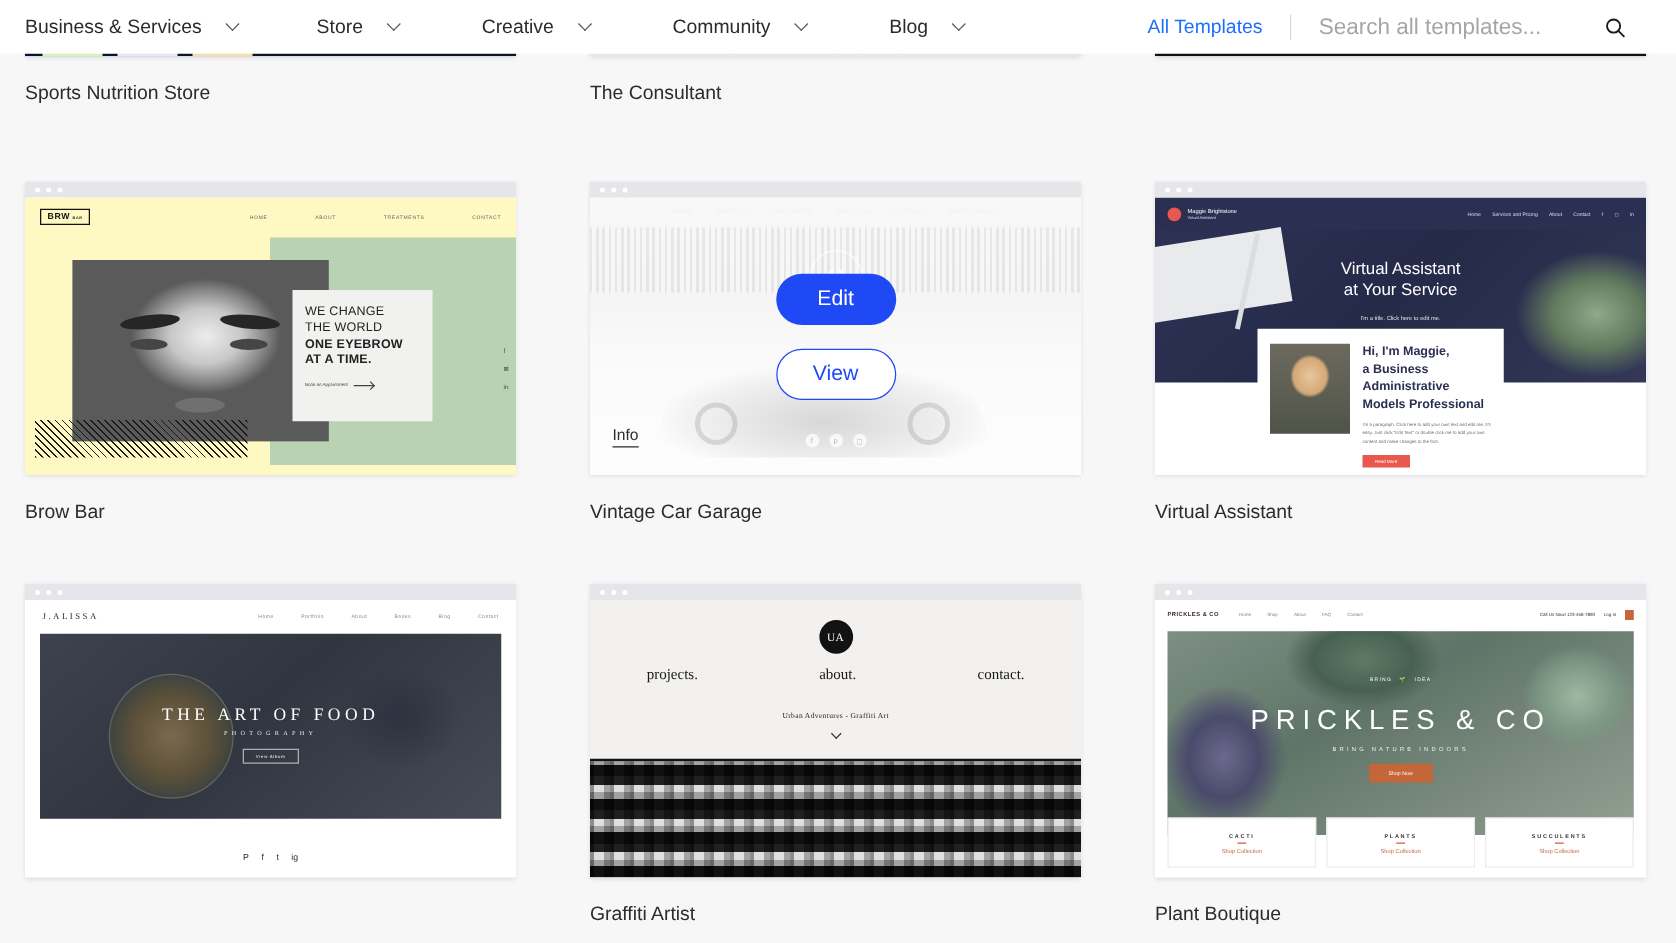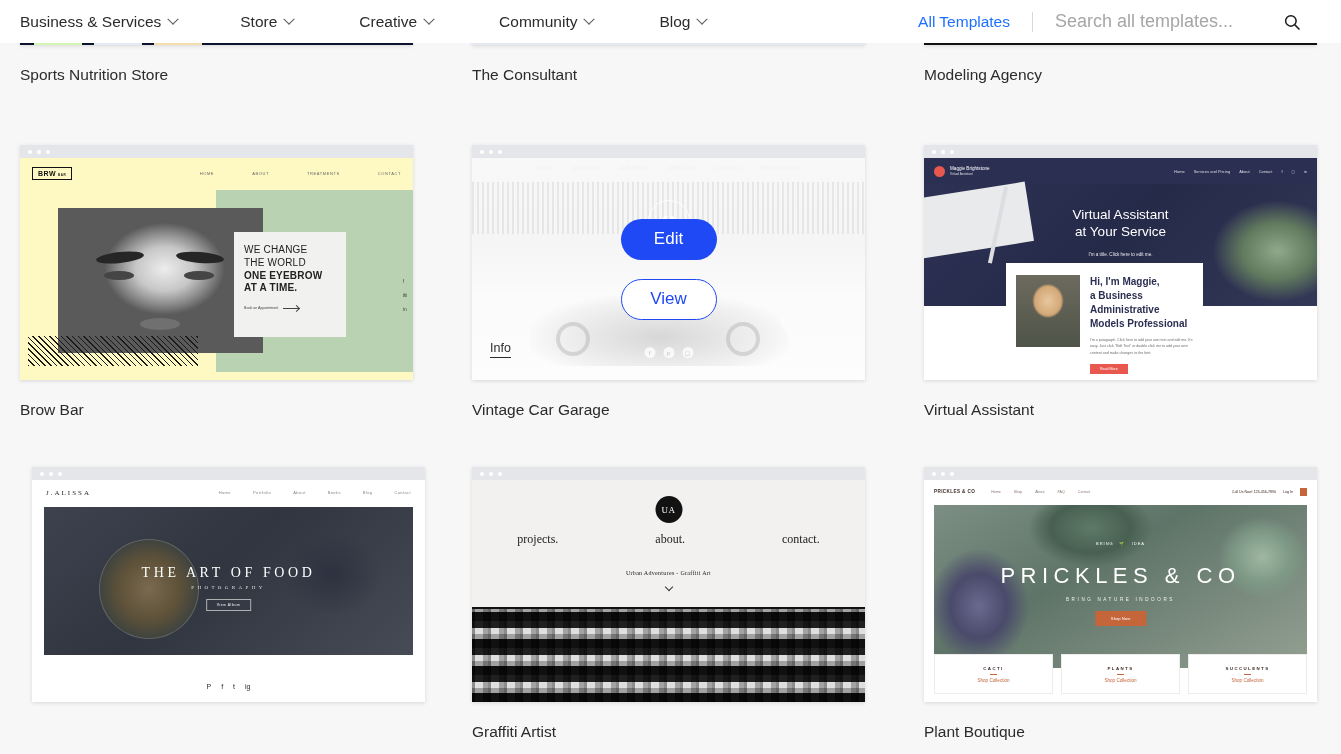--- a/index.html
+++ b/index.html
@@ -13,21 +13,21 @@
   
   .header {
     position: absolute; top: 0; left: 0;
     width: 1341px; height: 43px;
     background: #ffffff;
     display: flex; align-items: center;
     z-index: 50;
   }
   .nav-left { display: flex; align-items: center; padding-left: 20px; gap: 0; }
   .nav-item {
-    display: flex; align-items: center; gap: 8px;
+    display: flex; align-items: center; gap: 21px;
     font-size: 15.5px; color: #2b2b2b;
     padding: 0 33px 0 0; margin-right: 33px;
     cursor: pointer; white-space: nowrap;
   }
   .nav-item:first-child { margin-right: 30px; }
   .chev {
     display: inline-block; width: 8px; height: 8px;
     border-right: 1.4px solid #5a5a5a;
     border-bottom: 1.4px solid #5a5a5a;
     transform: rotate(45deg) translate(-2px,-2px);
@@ -378,21 +378,20 @@
   <div class="cell" style="left:924px; top:-190px;">
     <div class="card">
 
       <div class="screen">
         <div class="ma">
           <div class="ma-body"></div>
           <div class="ma-foot" style="top:203px">© 2023 by Elle Models. Proudly created with Wix.com</div>
         </div>
       </div>
     </div>
-    <div class="card-title">Modeling Agency</div>
   </div>
 
   <div class="cell" style="left:20px; top:145px;">
     <div class="card">
       <div class="chrome">
         <span class="dot"></span>
         <span class="dot"></span>
         <span class="dot"></span>
       </div>
       <div class="screen">
@@ -523,21 +522,21 @@
             </h4>
             <p>I'm a paragraph. Click here to add your own text and edit me. It's easy. Just click "Edit Text" or double click me to add your own content and make changes to the font.</p>
             <button class="va-btn2">Read More</button>
           </div>
         </div>
       </div>
     </div>
     <div class="card-title">Virtual Assistant</div>
   </div>
 
-  <div class="cell" style="left:32px; top:467px;">
+  <div class="cell" style="left:20px; top:467px;">
     <div class="card">
       <div class="chrome">
         <span class="dot"></span>
         <span class="dot"></span>
         <span class="dot"></span>
       </div>
       <div class="screen">
         <div class="fp">
           <div class="fp-top">
             <div class="fp-logo">J.ALISSA</div>

